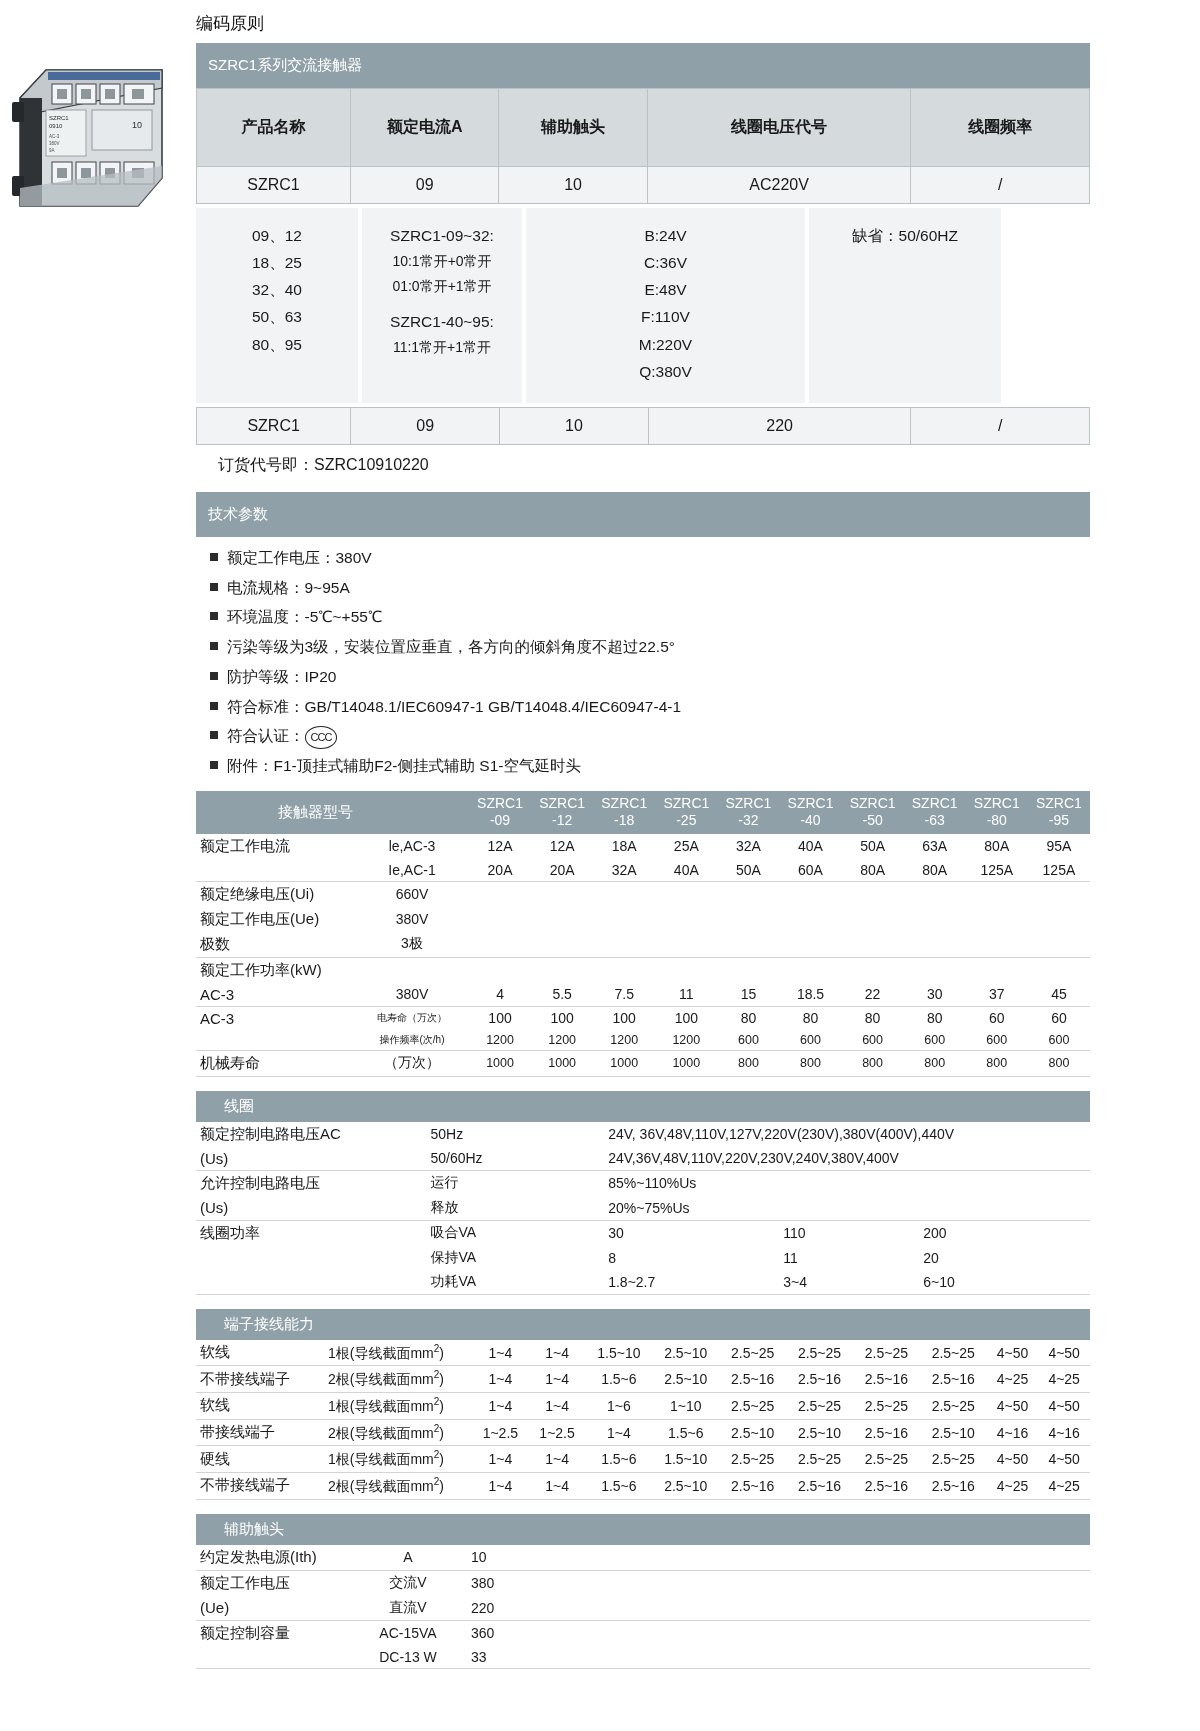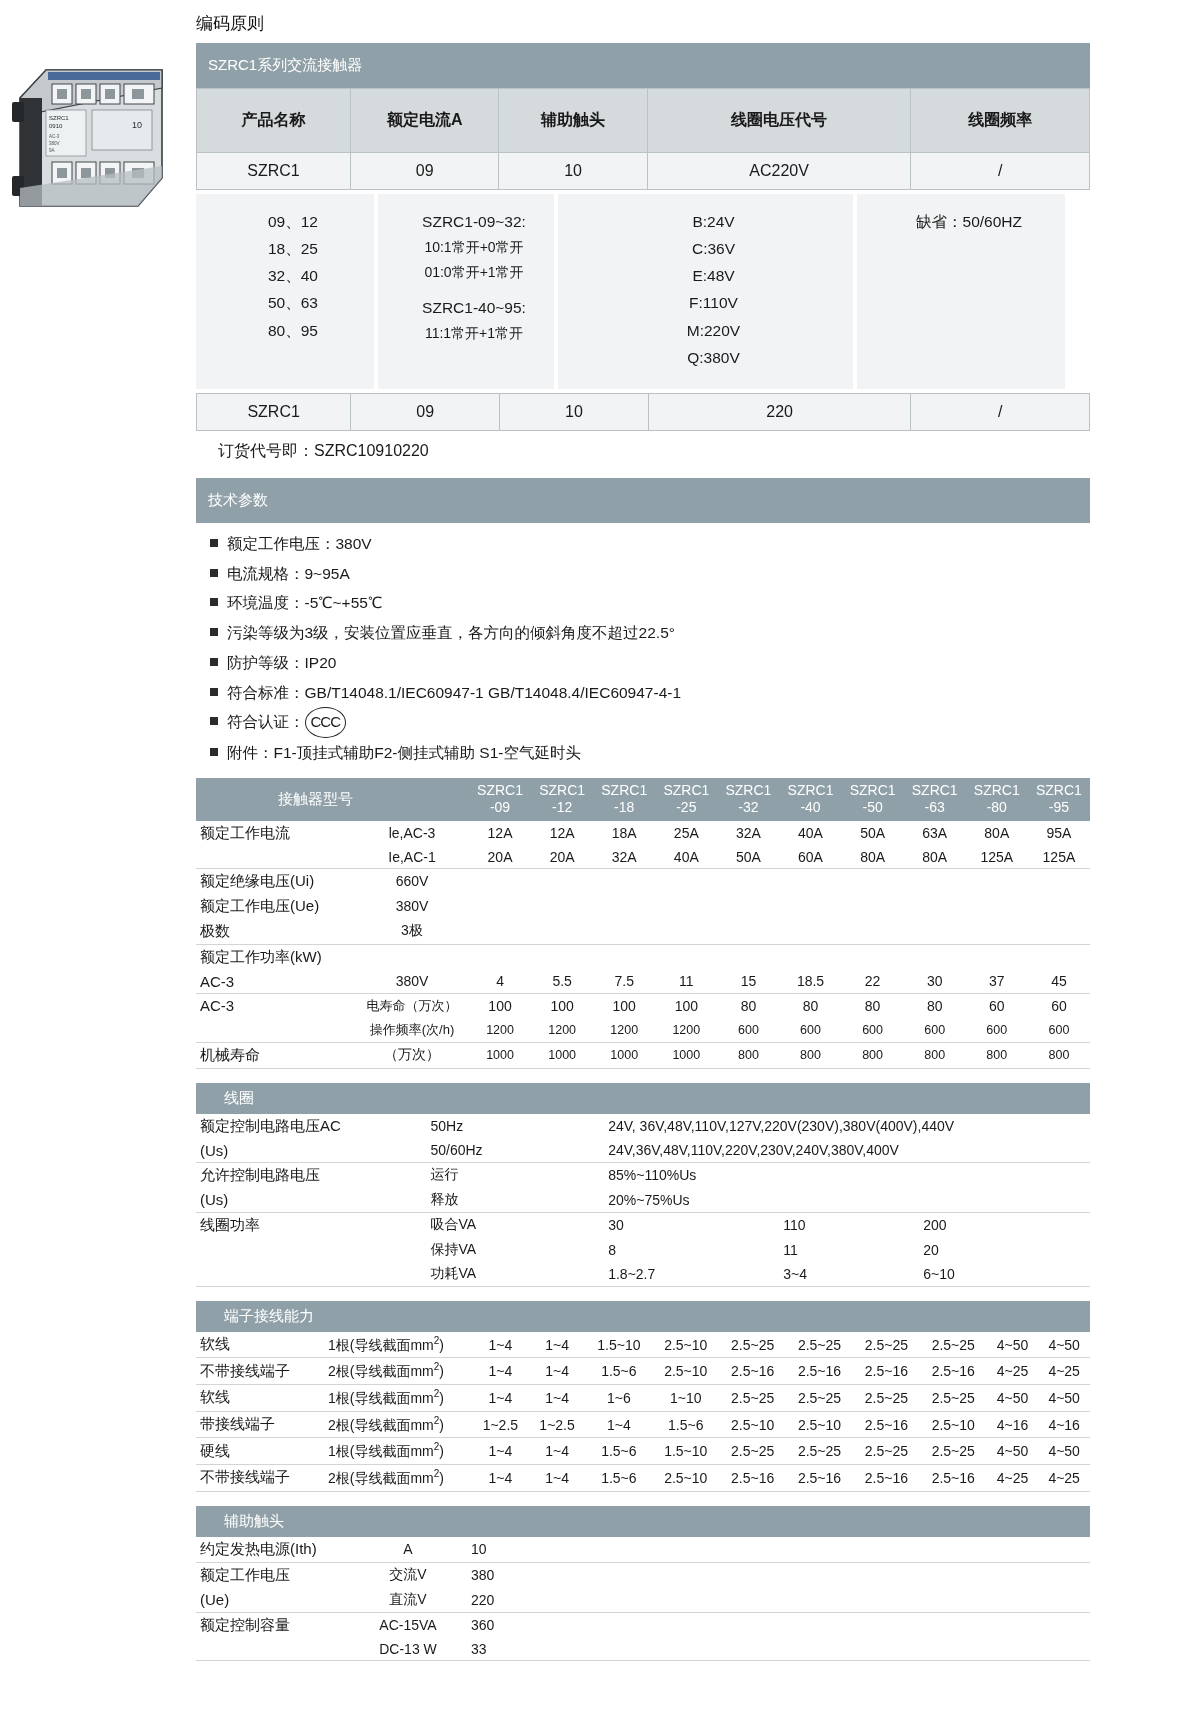--- a/index.html
+++ b/index.html
@@ -25,56 +25,56 @@
   }
 
   table{border-collapse:collapse;width:100%;}
   .code-tbl td{
     border:1px solid #b9c2c7;
     text-align:center;
     font-size:16px;
     padding:9px 4px;
     background:#eceff0;
   }
-  .code-tbl tr.hdr td{background:#d5dadd;font-weight:bold;font-size:16px;padding:21px 4px;margin-left:19px;}
+  .code-tbl tr.hdr td{background:#d5dadd;font-weight:bold;font-size:16px;padding:28px 4px;margin-left:19px;}
   .code-tbl tr.val td{background:#f1f3f4;}
 
   .detail-row{display:flex;margin-top:4px;}
   .detail-cell{
     background:#f1f3f4;
     margin-right:4px;
-    padding:14px 6px 18px 22px;
+    padding:14px 6px 18px 6px;
     text-align:center;
     font-size:15.5px;
     line-height:1.75;
   }
   .detail-cell:last-child{margin-right:0;}
   .dc1{width:150px;}
   .dc2{width:146px;}
   .dc3{width:265px;}
   .dc4{width:178px;}
   .dc2 .small{font-size:14px;}
   .order{font-size:16px;margin:10px 0 0 22px;}
 
   
   .spec{margin:6px 0 0 14px;font-size:15.5px;line-height:1.92;}
   .spec .sq{display:inline-block;width:8px;height:8px;background:#2b2b2b;margin-right:9px;position:relative;top:-2px;}
-  .ccc{display:inline-block;border:1.6px solid #222;border-radius:50%;padding:0 5px;font-size:15px;letter-spacing:-1px;text-align:right;}
+  .ccc{display:inline-block;border:1.6px solid #222;border-radius:50%;padding:0 5px;font-size:11px;letter-spacing:-1px;text-align:right;}
 
   
   .dt{width:100%;font-size:14px;}
   .dt td{border-bottom:1px solid #cfd5d8;padding:3px 4px;}
   .dt td.c{text-align:center;}
   .dt td.l{text-align:left;}
   .dt .nb td{border-bottom:none;}
   .hdr-model td{background:#8fa0a8;color:#fff;font-size:14px;text-align:center;padding:4px 2px;border:none;line-height:1.25;}
   .hdr-model td.first{text-align:right;padding-left:12px;font-size:15px;}
   .lbl{font-size:15px;}
   .small{font-size:12.5px;}
-  .sub{font-size:13px;}
+  .sub{font-size:10px;}
 
   .block-title{background:#8fa0a8;color:#fff;font-size:15px;padding:6px 28px;margin-top:14px;}
   .sup{font-size:10px;vertical-align:super;}
 </style>
 </head>
 <body>
 
 <div class="page">
 
   <div class="photo">

